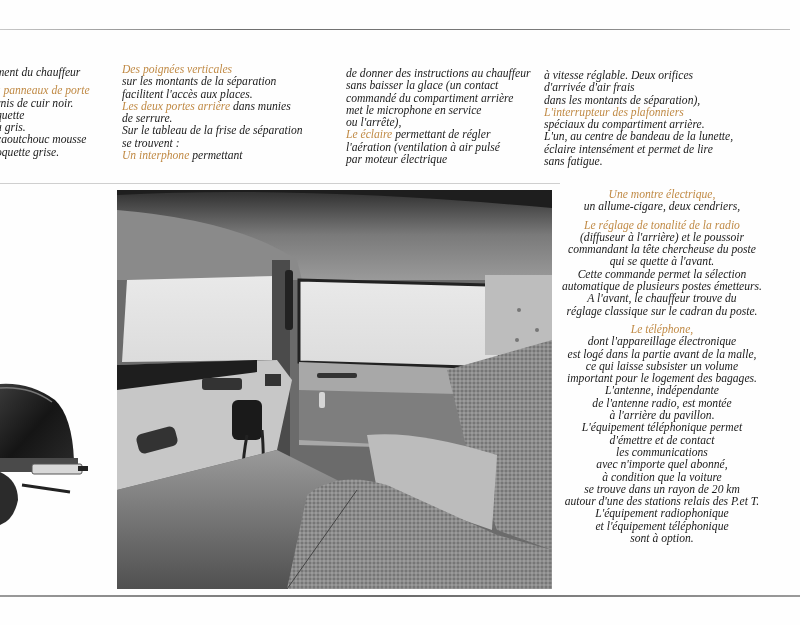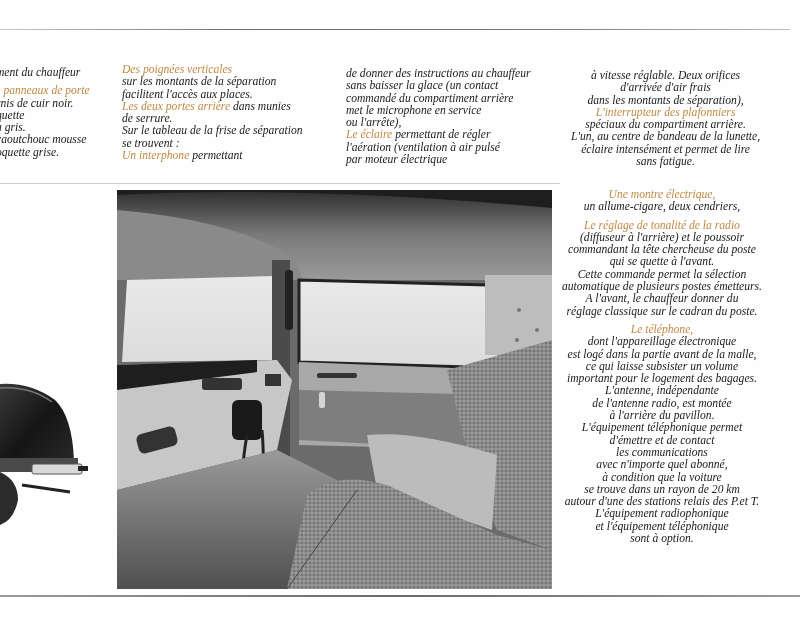--- a/index.html
+++ b/index.html
@@ -18,21 +18,21 @@
     position: absolute; font-style: italic; font-size: 11.6px; line-height: 12.3px;
     white-space: nowrap;
   }
   .col .line { display: block; }
   .hl { color: #c08a45; }
   .gap { display: block; height: 6px; }
 
   #col1 { left: -4px; top: 67px; }
   #col2 { left: 122px; top: 64px; }
   #col3 { left: 346px; top: 68px; }
-  #col4 { left: 571px; top: 70px; text-align: center; }
+  #col4 { left: 544px; top: 70px; }
   #col5 { left: 562px; top: 189px; text-align: center; }
 
   
   .photo {
     position: absolute; left: 117px; top: 190px; width: 435px; height: 399px;
     background: #6b6b6b; overflow: hidden;
   }
   .photo svg { display: block; }
 
   .car-fragment { position: absolute; left: 0; top: 360px; width: 95px; height: 175px; }
@@ -87,21 +87,21 @@
 <div class="col" id="col5">
     <span class="line"><span class="hl">Une montre électrique,</span></span>
     <span class="line"><span>un allume-cigare, deux cendriers,</span></span>
     <span class="gap"></span>
     <span class="line"><span class="hl">Le réglage de tonalité de la radio</span></span>
     <span class="line"><span>(diffuseur à l'arrière) et le poussoir</span></span>
     <span class="line"><span>commandant la tête chercheuse du poste</span></span>
     <span class="line"><span>qui se quette à l'avant.</span></span>
     <span class="line"><span>Cette commande permet la sélection</span></span>
     <span class="line"><span>automatique de plusieurs postes émetteurs.</span></span>
-    <span class="line"><span>A l'avant, le chauffeur donner du</span></span>
+    <span class="line"><span>A l'avant, le chauffeur trouve du</span></span>
     <span class="line"><span>réglage classique sur le cadran du poste.</span></span>
     <span class="gap"></span>
     <span class="line"><span class="hl">Le téléphone,</span></span>
     <span class="line"><span>dont l'appareillage électronique</span></span>
     <span class="line"><span>est logé dans la partie avant de la malle,</span></span>
     <span class="line"><span>ce qui laisse subsister un volume</span></span>
     <span class="line"><span>important pour le logement des bagages.</span></span>
     <span class="line"><span>L'antenne, indépendante</span></span>
     <span class="line"><span>de l'antenne radio, est montée</span></span>
     <span class="line"><span>à l'arrière du pavillon.</span></span>

